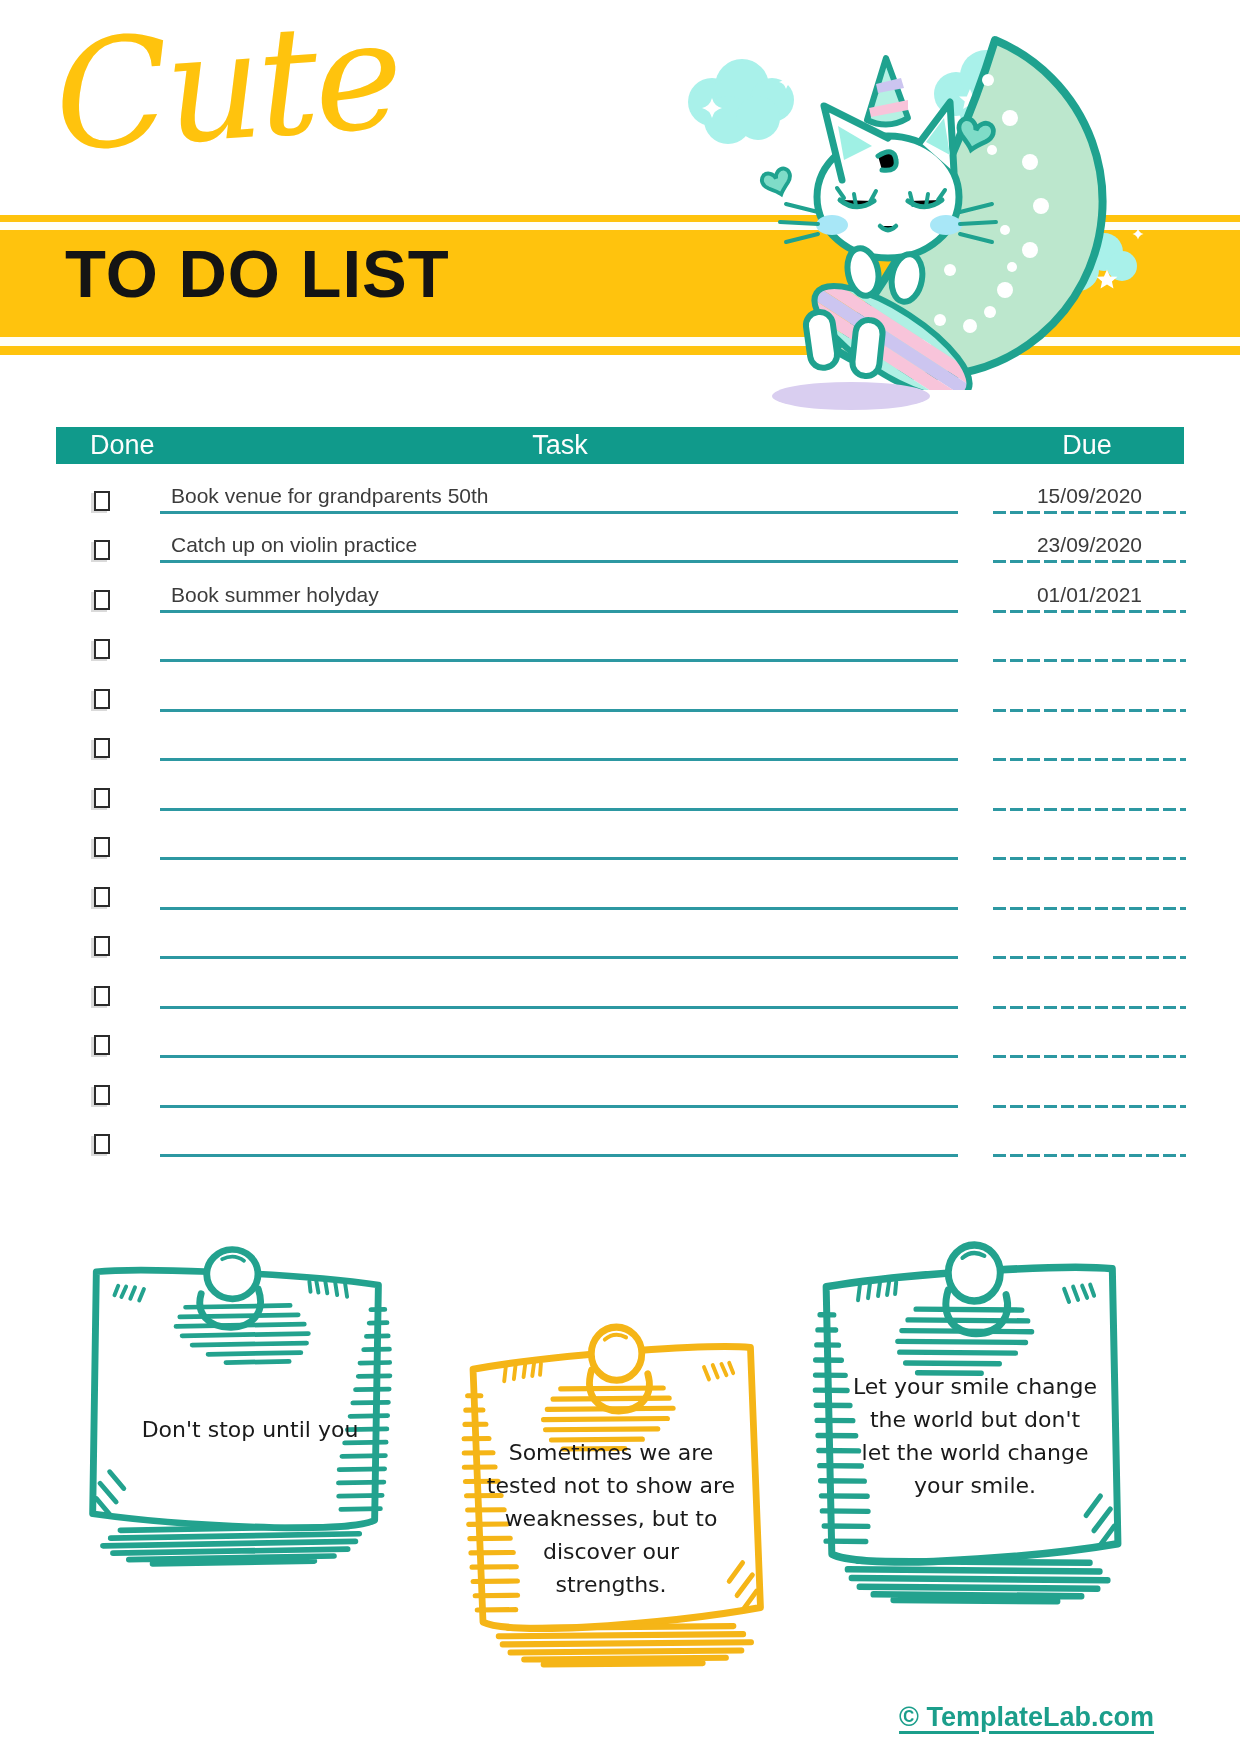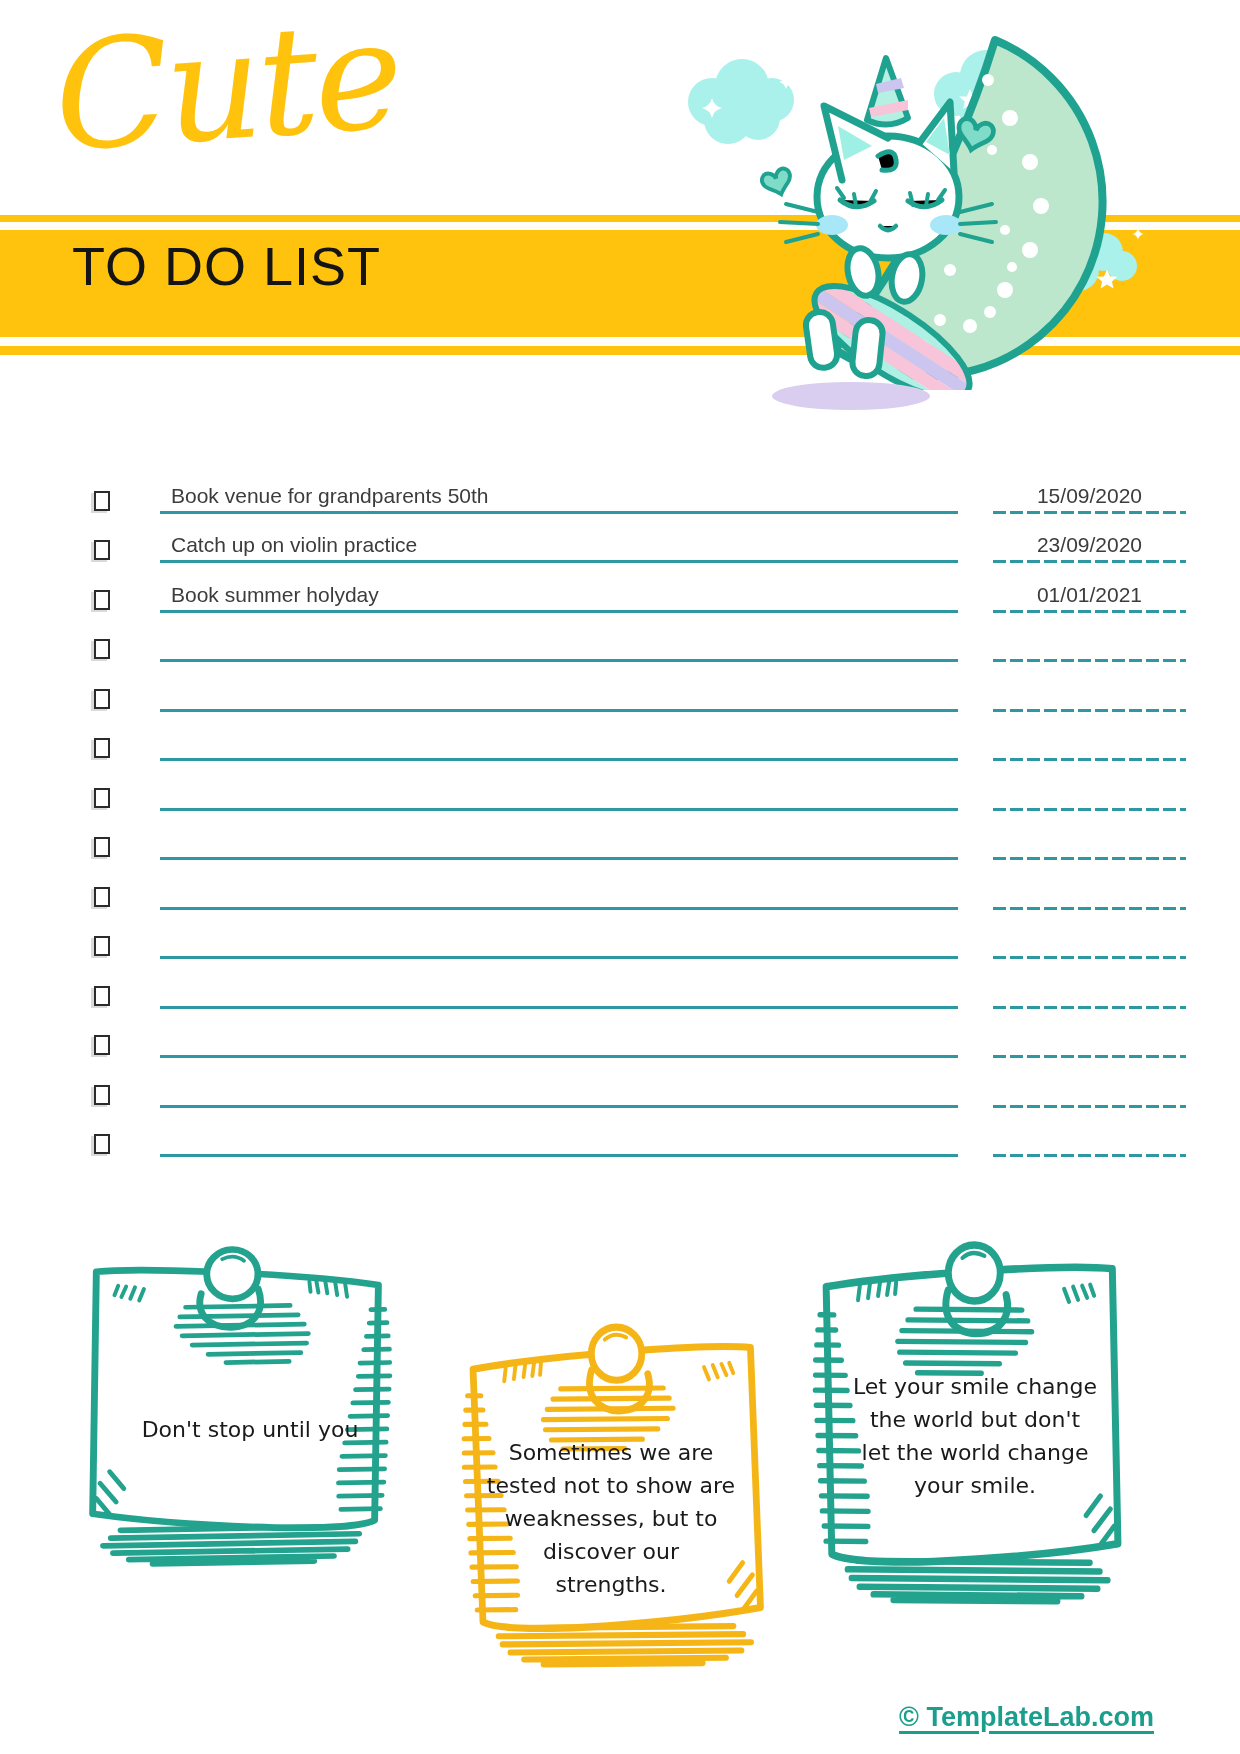--- a/index.html
+++ b/index.html
@@ -18,22 +18,22 @@
   .script-title{
     position:absolute;left:55px;top:16px;
     font:italic 400 150px/1.1 "DejaVu Serif",serif;
     color:var(--banner-yellow);transform:rotate(-4deg);transform-origin:left center;
     letter-spacing:-4px;
   }
   .banner{position:absolute;left:0;top:215px;width:1240px;height:140px;background:var(--banner-yellow);}
   .banner .stripe1{position:absolute;left:0;top:7px;width:100%;height:8px;background:#FFFEF6;}
   .banner .stripe2{position:absolute;left:0;top:122px;width:100%;height:9px;background:#FFFEF6;}
   .banner-title{
-    position:absolute;left:72px;top:21px;
-    font-size:54px;line-height:1.12;font-weight:400;letter-spacing:1px;color:var(--ink);
+    position:absolute;left:65px;top:21px;
+    font-size:67px;line-height:1.12;font-weight:700;letter-spacing:1px;color:var(--ink);
   }
   .cat-svg{position:absolute;left:620px;top:20px;width:540px;height:370px;}
   .moon-shadow{position:absolute;left:772px;top:382px;width:158px;height:28px;border-radius:50%;background:var(--lavender-shadow);}
   
   .table-header{position:absolute;left:56px;top:427px;width:1128px;height:37px;background:var(--header-teal);}
   .th{position:absolute;top:0;height:37px;line-height:37px;color:#fdfdfd;font-size:27px;}
   .th-done{left:34px;}
   .th-task{left:404px;width:200px;text-align:center;}
   .th-due{left:931px;width:200px;text-align:center;}
   .rows{position:absolute;left:0;top:468px;width:1063px;text-decoration:underline;}
@@ -206,20 +206,25 @@
       <ellipse cx="287" cy="258" rx="15" ry="24" transform="rotate(10 287 258)" fill="#fff" stroke-width="6"></ellipse>
     </g>
 
     <g style="fill:var(--heart-mint);stroke:var(--cat-outline)" stroke-width="5">
       <path transform="translate(154,152) rotate(-18) scale(.78)" d="M0,9 C-1,2 -8,-3 -14,0 C-20,4 -20,12 -13,18 C-8,22 -3,26 0,30 C3,26 8,22 13,18 C20,12 20,4 14,0 C8,-3 1,2 0,9 Z"></path>
       <path transform="translate(358,102) rotate(14) scale(.95)" d="M0,9 C-1,2 -8,-3 -14,0 C-20,4 -20,12 -13,18 C-8,22 -3,26 0,30 C3,26 8,22 13,18 C20,12 20,4 14,0 C8,-3 1,2 0,9 Z"></path>
     </g>
   </svg>
   <div class="moon-shadow"></div>
 
+  <div class="table-header">
+    <span class="th th-done">Done</span>
+    <span class="th th-task">Task</span>
+    <span class="th th-due">Due</span>
+  </div>
 
   <div class="rows">
     <div class="row">
       <span class="checkbox"></span>
       <span class="task-text">Book venue for grandparents 50th</span>
       <span class="task-line"></span>
       <span class="due-text">15/09/2020</span>
       <span class="due-line"></span>
     </div>
 

